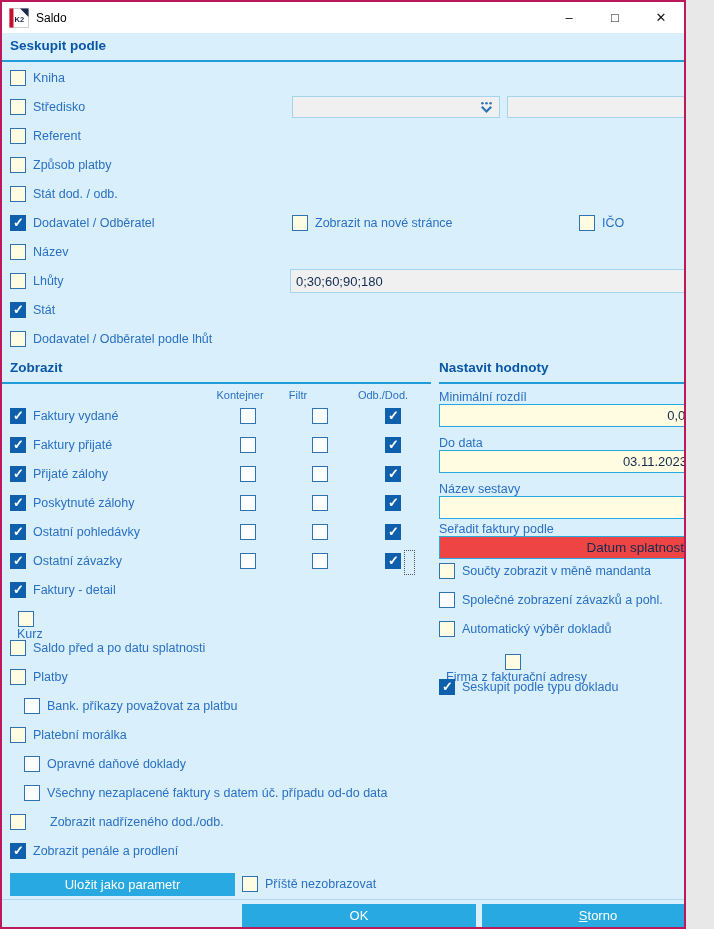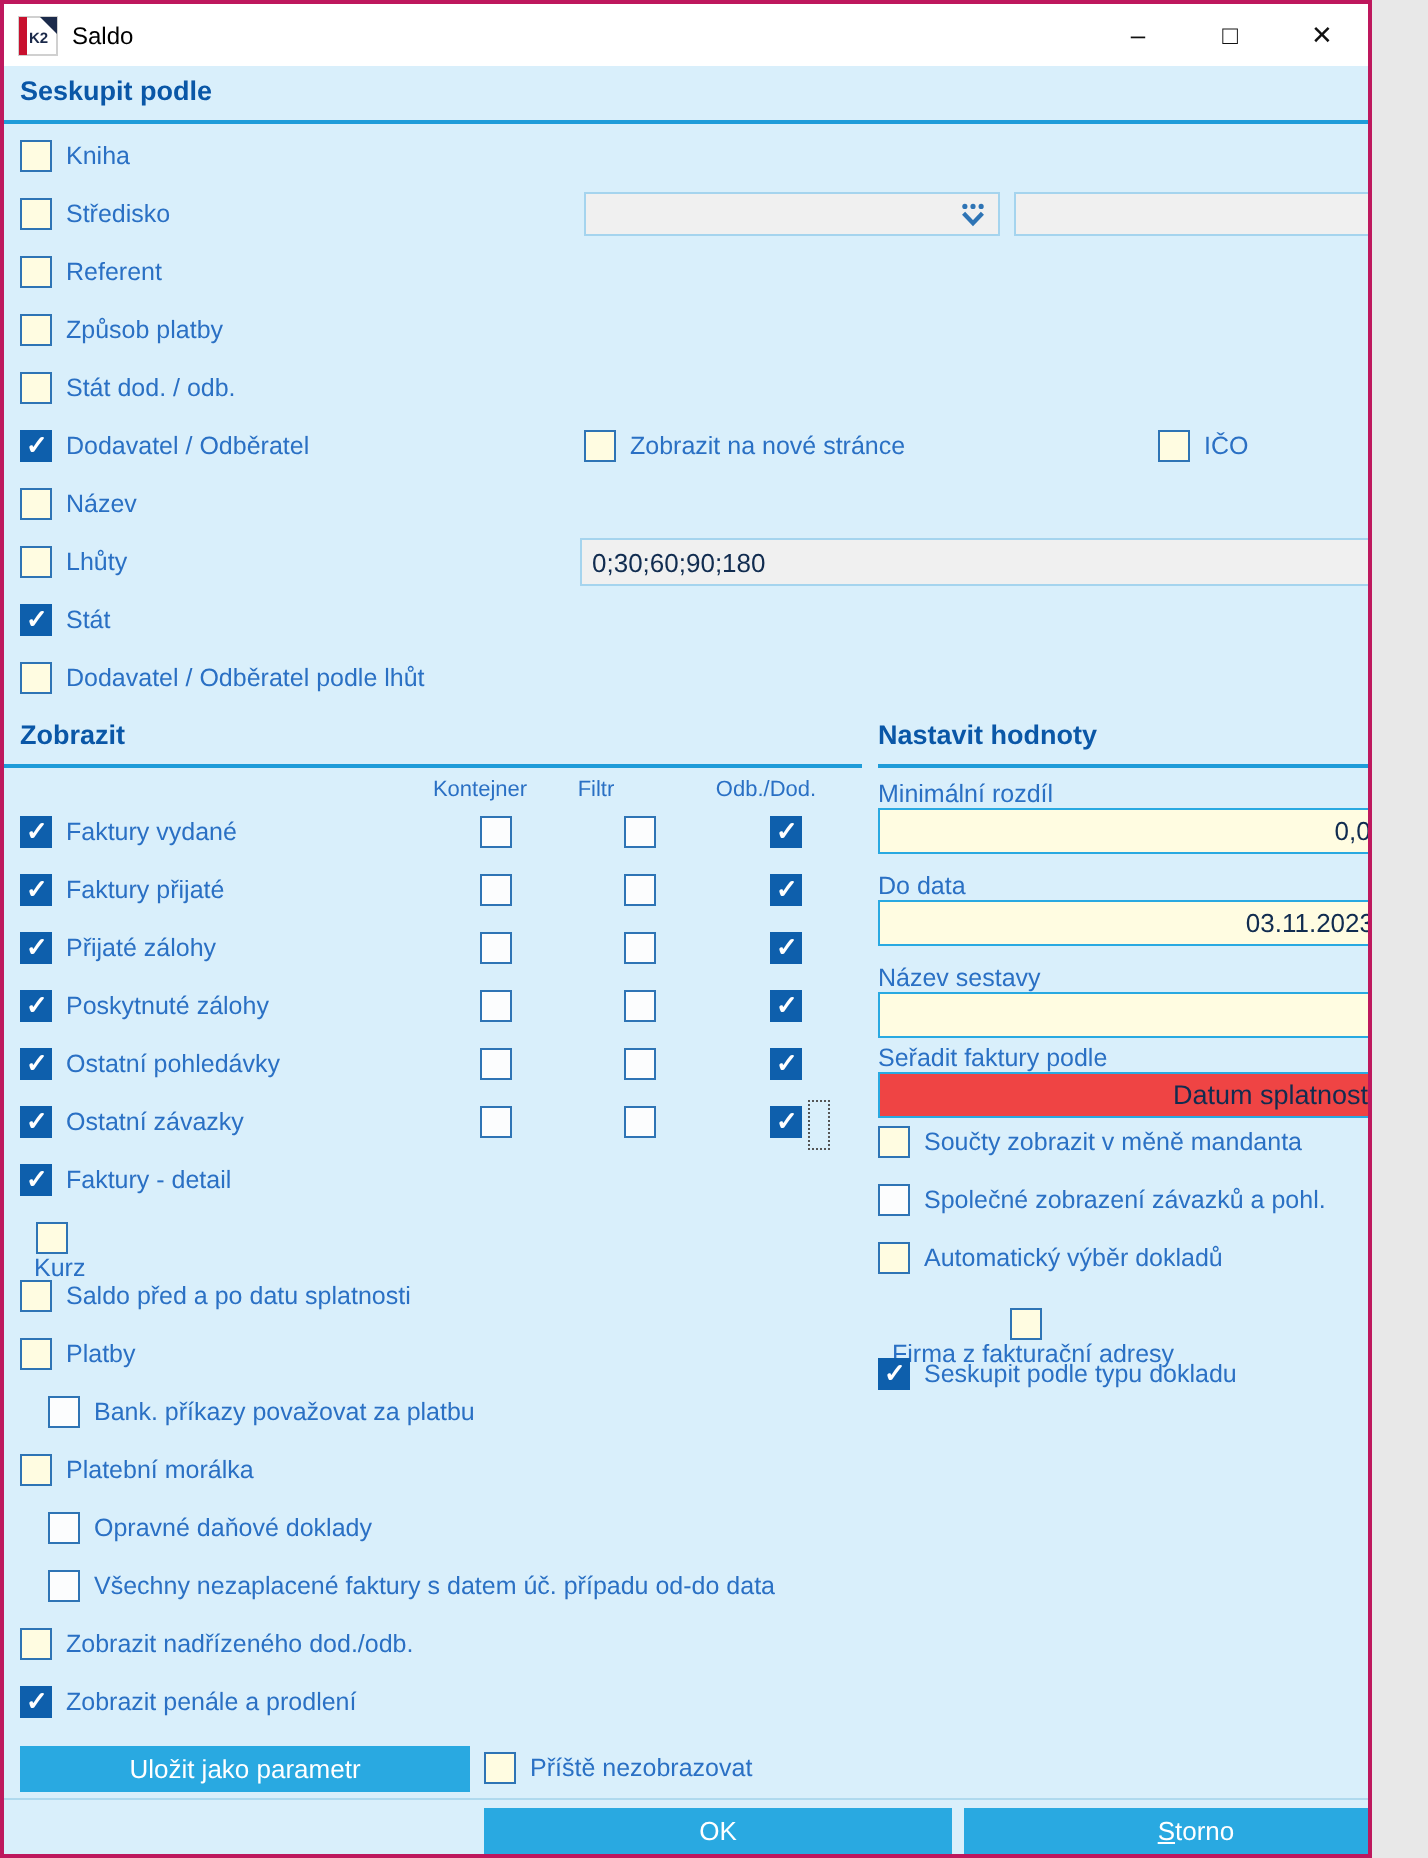--- a/index.html
+++ b/index.html
@@ -215,21 +215,21 @@
         <span class="lbl">Platební morálka</span>
       </div>
     <div class="chk" style="left:22px;top:723px;">
         <span class="box white"></span>
         <span class="lbl">Opravné daňové doklady</span>
       </div>
     <div class="chk" style="left:22px;top:752px;">
         <span class="box white"></span>
         <span class="lbl">Všechny nezaplacené faktury s datem úč. případu od-do data</span>
       </div>
-    <div class="chk" style="left:8px;top:781px;">
+    <div class="chk" style="left:8px;top:781px;gap:17px;">
         <span class="box"></span>
         <span class="lbl">Zobrazit nadřízeného dod./odb.</span>
       </div>
     <div class="chk" style="left:8px;top:810px;">
         <span class="box checked"></span>
         <span class="lbl">Zobrazit penále a prodlení</span>
       </div>
 
     <div class="sec-title" style="left:437px;top:327px;">Nastavit hodnoty</div>
     <div class="rule" style="left:437px;top:349px;width:274px;"></div>

